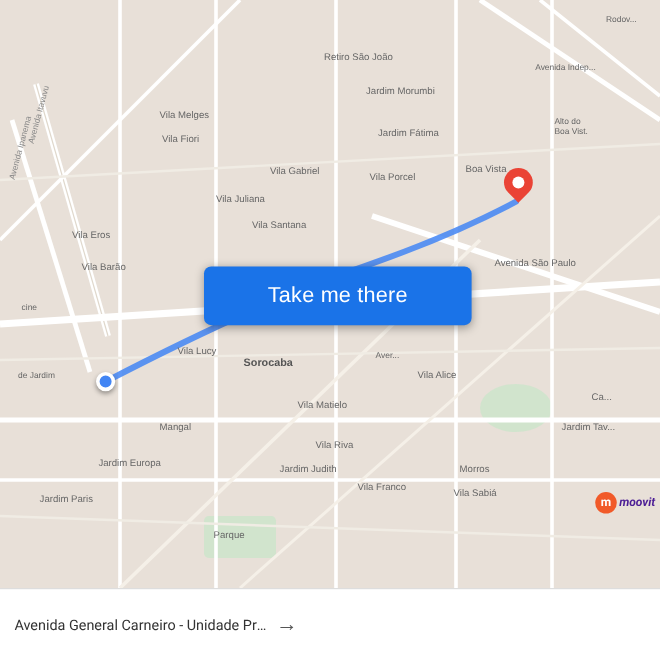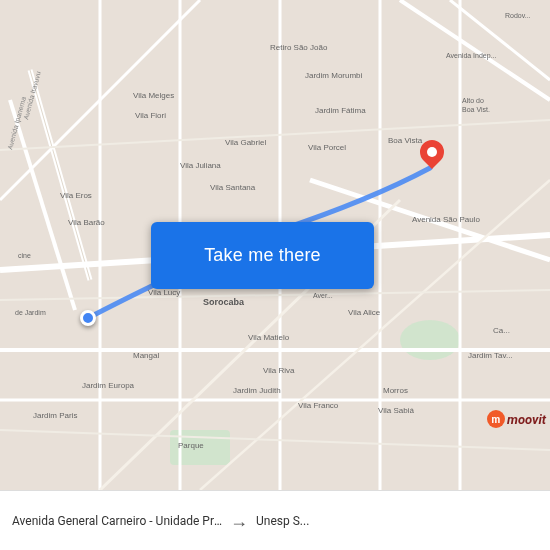--- a/index.html
+++ b/index.html
@@ -24,23 +24,23 @@
     .map-canvas {
       width: 100%;
       height: 100%;
       position: absolute;
     }
 
     
     #take-me-there-btn {
       position: absolute;
       top: 222px;
-      left: 151px;
+      left: 170px;
       width: 223px;
-      height: 67px;
+      height: 49px;
       background: #1a73e8;
       color: white;
       border: none;
       border-radius: 6px;
       font-size: 18px;
       font-weight: 500;
       cursor: pointer;
       z-index: 10;
       display: flex;
       align-items: center;
@@ -148,23 +148,23 @@
       position: absolute;
       bottom: 62px;
       right: 4px;
       z-index: 15;
       display: flex;
       align-items: center;
       gap: 2px;
     }
 
     .moovit-text {
-      font-size: 13px;
+      font-size: 10px;
       font-weight: 700;
-      color: #7f1d1d;
+      color: #4c1d95;
       font-style: italic;
     }
 
     .moovit-icon {
       width: 18px;
       height: 18px;
       background: #f15a29;
       border-radius: 50%;
       display: flex;
       align-items: center;
@@ -271,14 +271,13 @@
   <div id="moovit-logo">
     <div class="moovit-icon">m</div>
     <span class="moovit-text">moovit</span>
   </div>
 
 </div>
 
 <div id="bottom-bar">
   <span id="origin-text">Avenida General Carneiro - Unidade Pré...</span>
   <span id="arrow-icon">→</span>
-  <span id="destination-text">Unesp S...</span>
 </div>
 
 </body></html>

